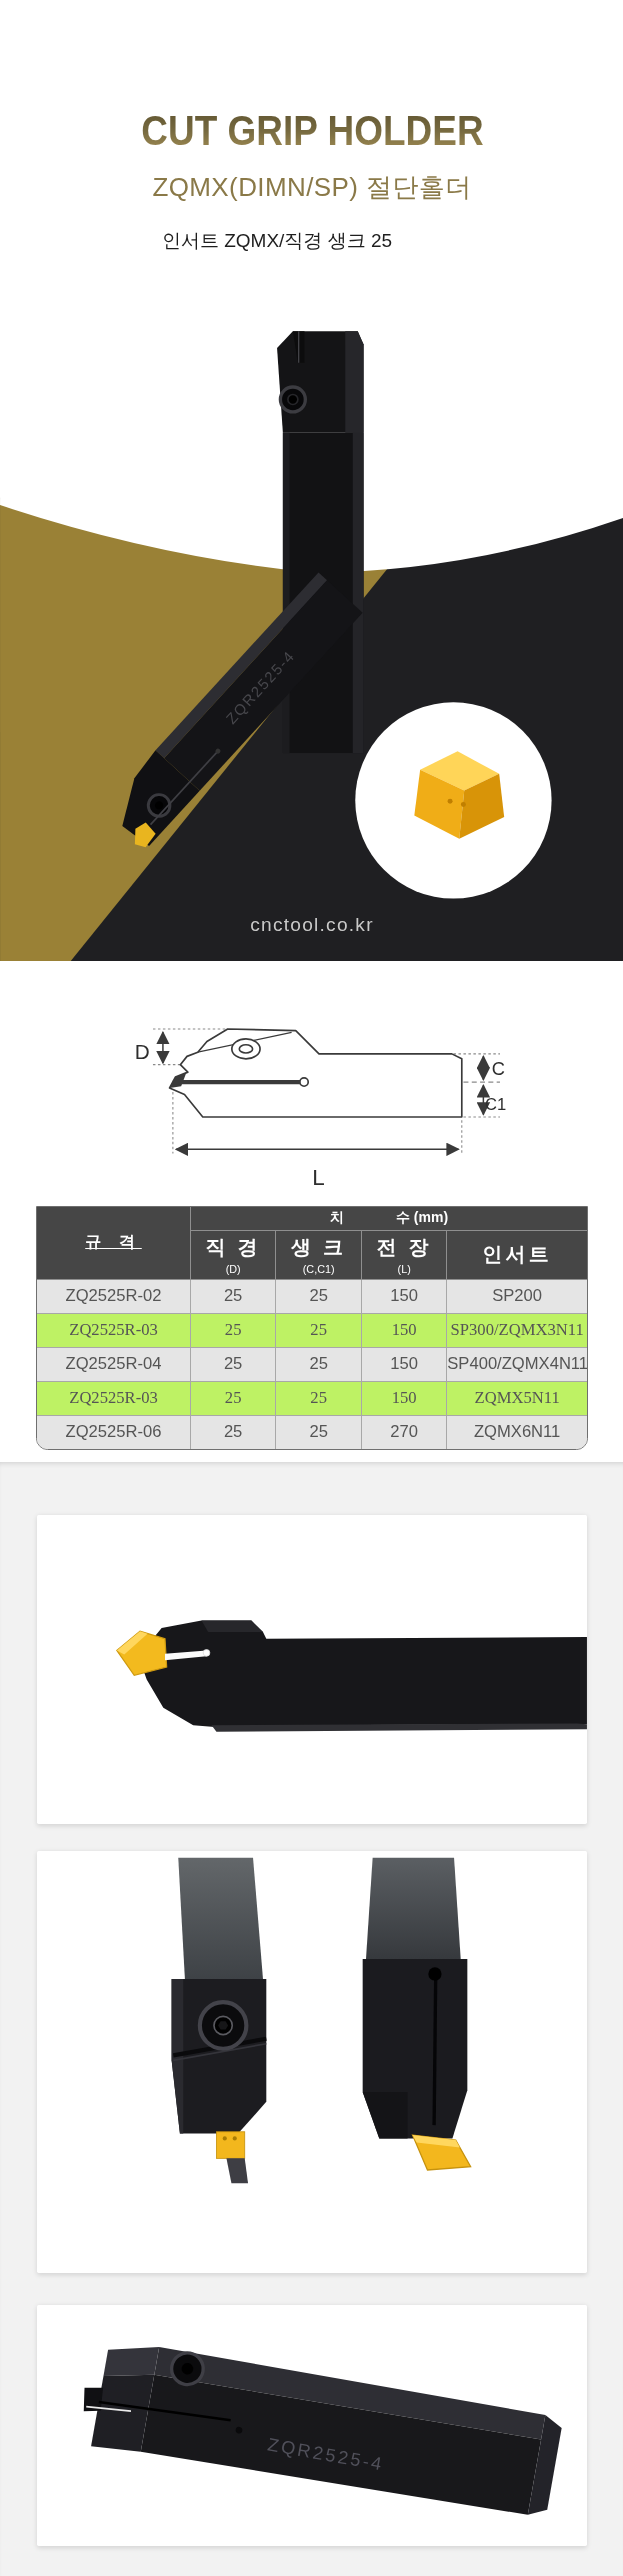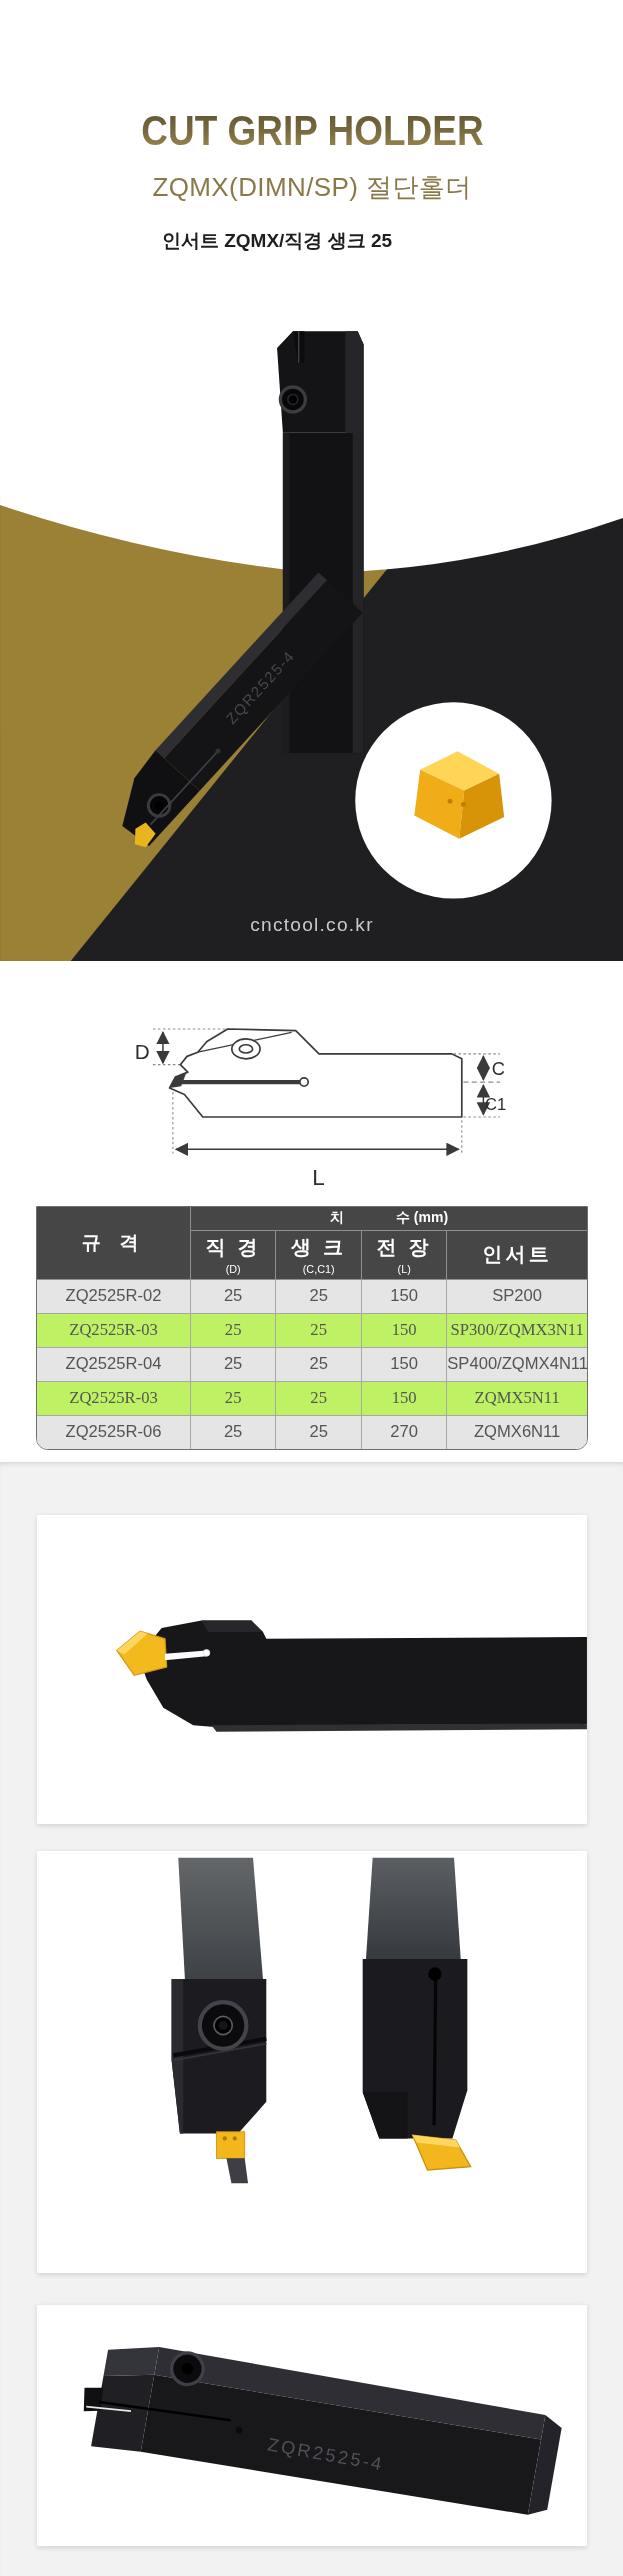--- a/index.html
+++ b/index.html
@@ -7,39 +7,39 @@
 
   
   .title-wrap{position:absolute;top:108px;left:0;width:624px;text-align:center;}
   .title{display:inline-block;margin:0;font-size:42px;font-weight:700;line-height:1.1;
     transform:scaleX(.88);transform-origin:center;
     color:#7c6c40;background:linear-gradient(180deg,#5e5330 0%,#776a40 50%,#a48f55 100%);
     -webkit-background-clip:text;background-clip:text;-webkit-text-fill-color:transparent;}
   .subtitle{position:absolute;top:170px;left:0;width:624px;margin:0;text-align:center;
     font-size:26px;font-weight:400;color:#8a7948;letter-spacing:0.4px;}
   .tagline{position:absolute;top:228px;left:0;width:554px;margin:0;text-align:center;
-    font-size:19px;font-weight:700;color:#1e1e1e;}
+    font-size:19px;font-weight:400;color:#1e1e1e;}
 
   
   .hero{position:absolute;top:283px;left:0;}
   .diagram{position:absolute;top:1019px;left:121px;}
   .diagram text{font-family:"Liberation Sans",sans-serif;fill:#2e2e2e;}
 
   
   .spec-table{position:absolute;top:1206px;left:36px;width:552px;table-layout:fixed;
     border-collapse:separate;border-spacing:0;border:1.7px solid #6f6f6f;
     border-radius:0 0 11.6px 11.6px;overflow:hidden;background:#fff;}
   .spec-table th{background:#464646;color:#fff;font-weight:700;padding:0;
     border-right:0.8px solid #8f8f8f;border-bottom:0.8px solid #8f8f8f;vertical-align:middle;}
   .spec-table td{background:#e5e5e5;color:#555;font-size:16.6px;text-align:center;height:33px;padding:0;
     border-right:0.8px solid #a8a8a8;border-bottom:0.8px solid #a8a8a8;}
   .spec-table tr:last-child td{border-bottom:none;}
   .spec-table th:last-child,.spec-table td:last-child{border-right:none;}
   .spec-table tr.alt td{background:#bef264;font-family:Liberation Serif, serif;}
-  th.spec{font-size:19px;letter-spacing:6.7px;}
+  th.spec{font-size:16px;letter-spacing:6.7px;text-decoration:underline;}
   th.dims{height:22.5px;}
   .dims-flex{display:flex;justify-content:center;align-items:center;gap:52px;font-size:14px;font-weight:700;}
   .h2th{height:48px;}
   .col-h{display:block;font-size:20px;letter-spacing:3.3px;}
   .col-sub{display:block;font-size:10.8px;font-weight:400;margin-top:2.5px;letter-spacing:0;}
   .col-sub:empty{display:none;}
 
   
   .gray-section{position:absolute;top:1462px;left:0;width:624px;height:1114px;background:#f2f2f2;
     box-shadow:inset 0 4.2px 6.7px -4.2px rgba(0,0,0,.2);}

